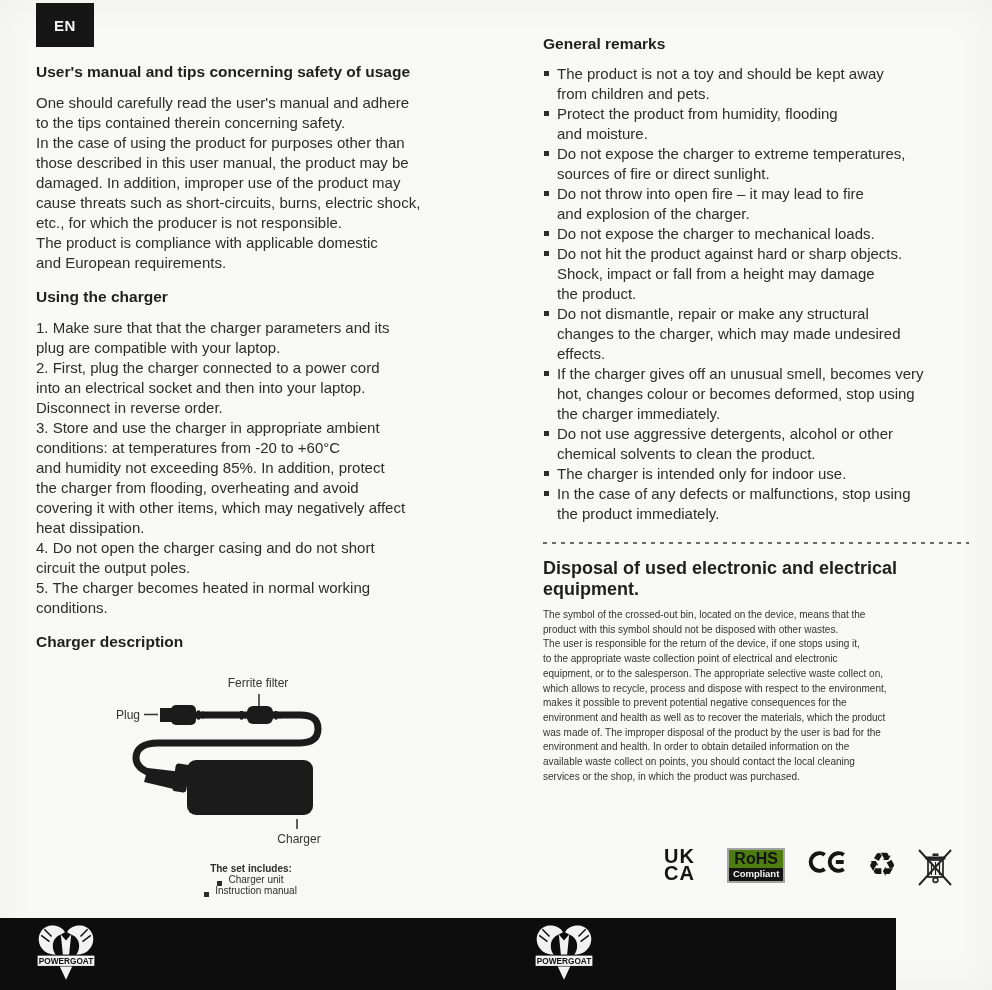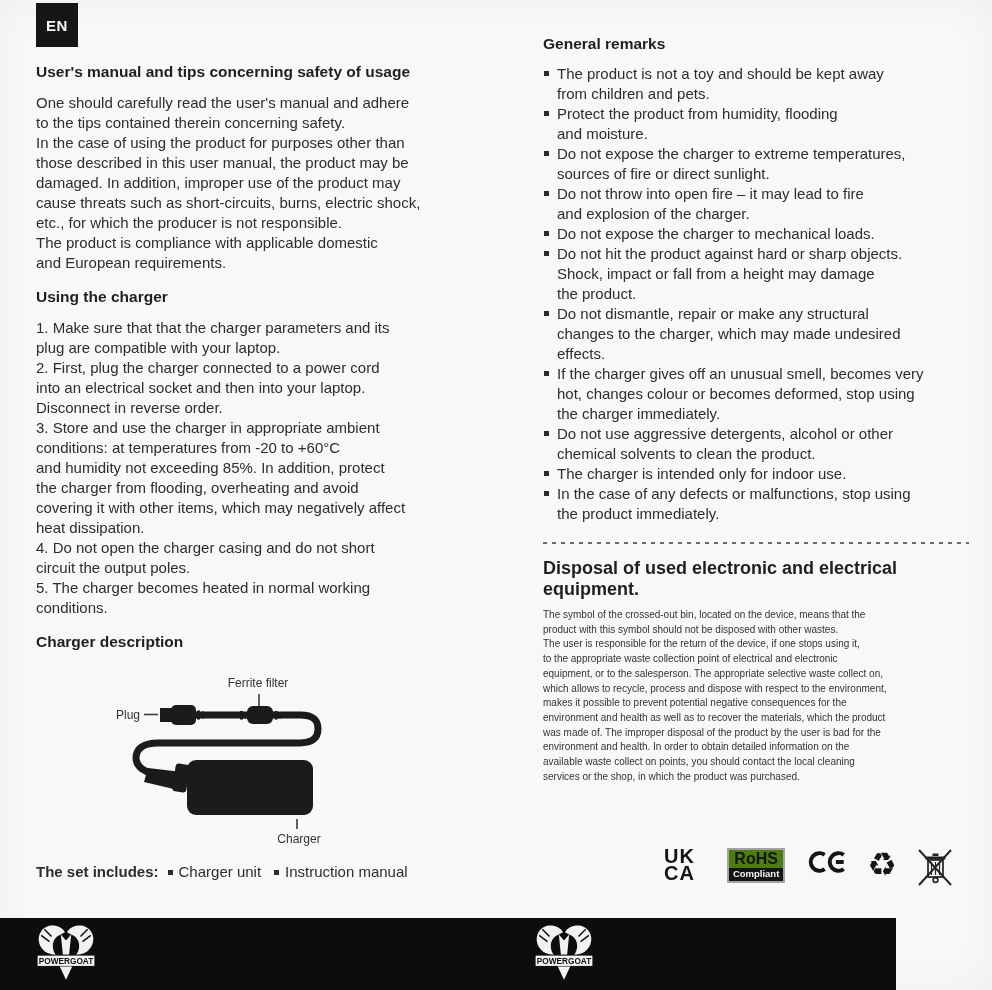--- a/index.html
+++ b/index.html
@@ -3,21 +3,21 @@
 <meta charset="utf-8">
 <style>
   html,body{margin:0;padding:0;}
   body{background:#e9e9e7;font-family:"Liberation Sans","DejaVu Sans",sans-serif;}
   .page{
     position:relative;width:992px;height:990px;margin:0 auto;
     background:#f8f8f6;color:#2d2d2d;overflow:hidden;
     box-shadow:inset 0 0 40px rgba(0,0,0,0.04);
   }
   .en-badge{
-    position:absolute;left:36px;top:3px;width:42px;height:44px;
+    position:absolute;left:36px;top:3px;width:58px;height:44px;
     background:#161616;color:#f5f5f5;display:flex;align-items:center;justify-content:center;
     font-weight:bold;font-size:15px;letter-spacing:.5px;
   }
   .col{position:absolute;}
   .col.left{left:36px;top:62px;width:436px;}
   .col.right{left:532px;top:34px;width:442px;margin-left:11px;}
   h2.sec{font-size:15.5px;font-weight:bold;color:#1f1f1f;margin:14px 0 11px 0;line-height:20px;}
   .col.left h2.sec:first-child{margin-top:0;}
   .col.right h2.sec{margin:0 0 10px 0;}
   p.body{font-size:15px;line-height:20px;margin:0;white-space:pre-line;color:#2d2d2d;}
@@ -29,21 +29,21 @@
   .dashes{
     margin-top:18px;height:2px;width:426px;
     background:repeating-linear-gradient(90deg,#6a6a6a 0 4px,transparent 4px 9px);
   }
   h3.disposal-h{font-size:18px;font-weight:bold;color:#1f1f1f;margin:14px 0 8px 0;}
   p.small{font-size:10px;line-height:14.7px;margin:0;white-space:pre;color:#333;}
   
   .diagram{margin-top:16px;height:185px;}
   .diagram svg text{font-family:"Liberation Sans","DejaVu Sans",sans-serif;font-size:12px;fill:#333;}
   
-  .set-includes{margin-top:10px;font-size:15px;color:#2d2d2d;display:flex;align-items:center;}
+  .set-includes{margin-top:10px;font-size:10px;color:#2d2d2d;display:flex;align-items:center;flex-direction:column;}
   .set-includes .lbl{font-weight:bold;margin-right:6px;}
   .set-includes .inc-item{position:relative;padding-left:14px;margin-right:10px;}
   .set-includes .inc-item::before{
     content:"";position:absolute;left:3px;top:7px;width:5px;height:5px;background:#2d2d2d;
   }
   
   .marks{position:absolute;left:664px;top:848px;height:46px;display:flex;align-items:flex-start;gap:20px;}
   .ukca{font-weight:bold;color:#141414;font-size:20px;line-height:16.5px;letter-spacing:1px;text-align:left;}
   .rohs{border:2px solid #a3a3a3;text-align:center;background:#4d7c0f;margin-left:12px;}
   .rohs .rohs-t{font-weight:bold;font-size:16px;color:#141414;padding:0 5px;line-height:18px;}

